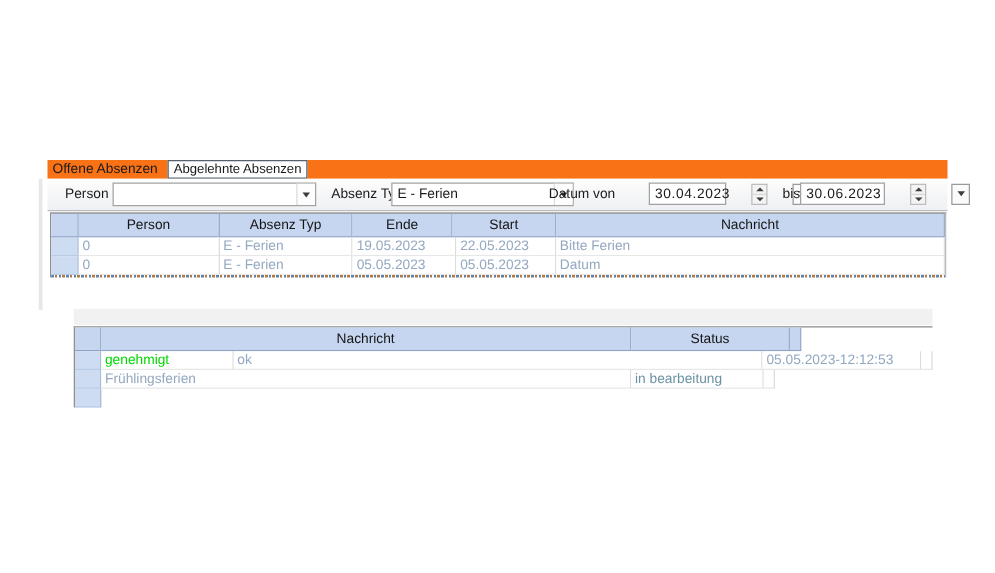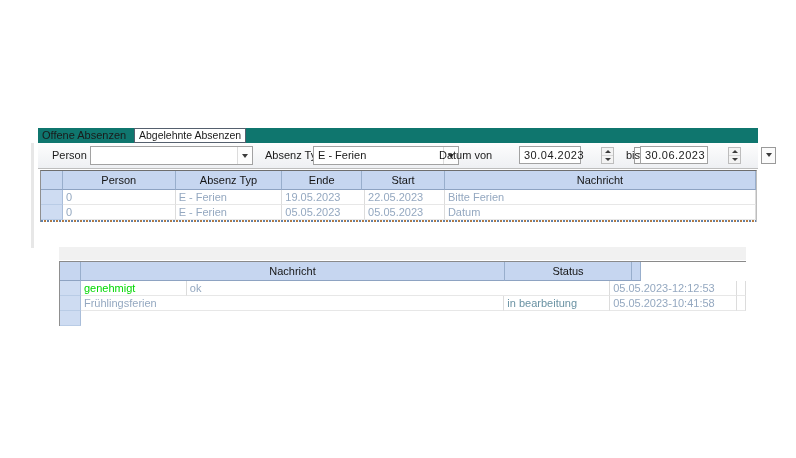--- a/index.html
+++ b/index.html
@@ -4,21 +4,21 @@
 <style>
   * { margin:0; padding:0; box-sizing:border-box; }
   html,body { background:#fff; }
   body { font-family:"Liberation Sans", sans-serif; font-size:11px; color:#1a1a1a; }
   .page { position:relative; width:796px; height:458px; background:#fff; overflow:hidden; }
 
   
   .panel-edge { position:absolute; left:31px; top:143px; width:3px; height:105px; background:#e7e7e7; }
 
   
-  .tabband { position:absolute; left:38px; top:128px; width:720px; height:15px; background:#0f766e;text-align:right; }
+  .tabband { position:absolute; left:38px; top:128px; width:720px; height:15px; background:#f97316;text-align:right; }
   .tab1 { position:absolute; left:4px; top:1px; line-height:13px; white-space:nowrap; cursor:default; }
   .tab2 { position:absolute; left:96px; top:0; height:15px; line-height:13px; background:#fff;
           border:1px solid #55606e; padding:0 4px; font-size:10.5px; white-space:nowrap; }
 
   
   .filterbar { position:absolute; left:38px; top:143px; width:720px; height:26px;
                background:linear-gradient(#fdfdfd,#eef0f3); border-bottom:1px solid #bdbdbd; }
   .flabel { position:absolute; top:6px; white-space:nowrap; }
   .lbl-person { left:14px; }
   .lbl-absenz { left:227px; }
@@ -168,21 +168,20 @@
       <div class="gc rowhdr w21"></div>
       <div class="gc w106 status-approved">genehmigt</div>
       <div class="gc w424">ok</div>
       <div class="gc w127">05.05.2023-12:12:53</div>
       <div class="gc w9"></div>
     </div>
     <div class="g-row">
       <div class="gc rowhdr w21"></div>
       <div class="gc w424">Frühlingsferien</div>
       <div class="gc w106 status-pending">in bearbeitung</div>
-      <div class="gc w127">05.05.2023-10:41:58</div>
       <div class="gc w9"></div>
     </div>
     <div class="g-row empty">
       <div class="gc rowhdr w21"></div>
     </div>
   </div>
 
 </div>
 
 </body></html>

